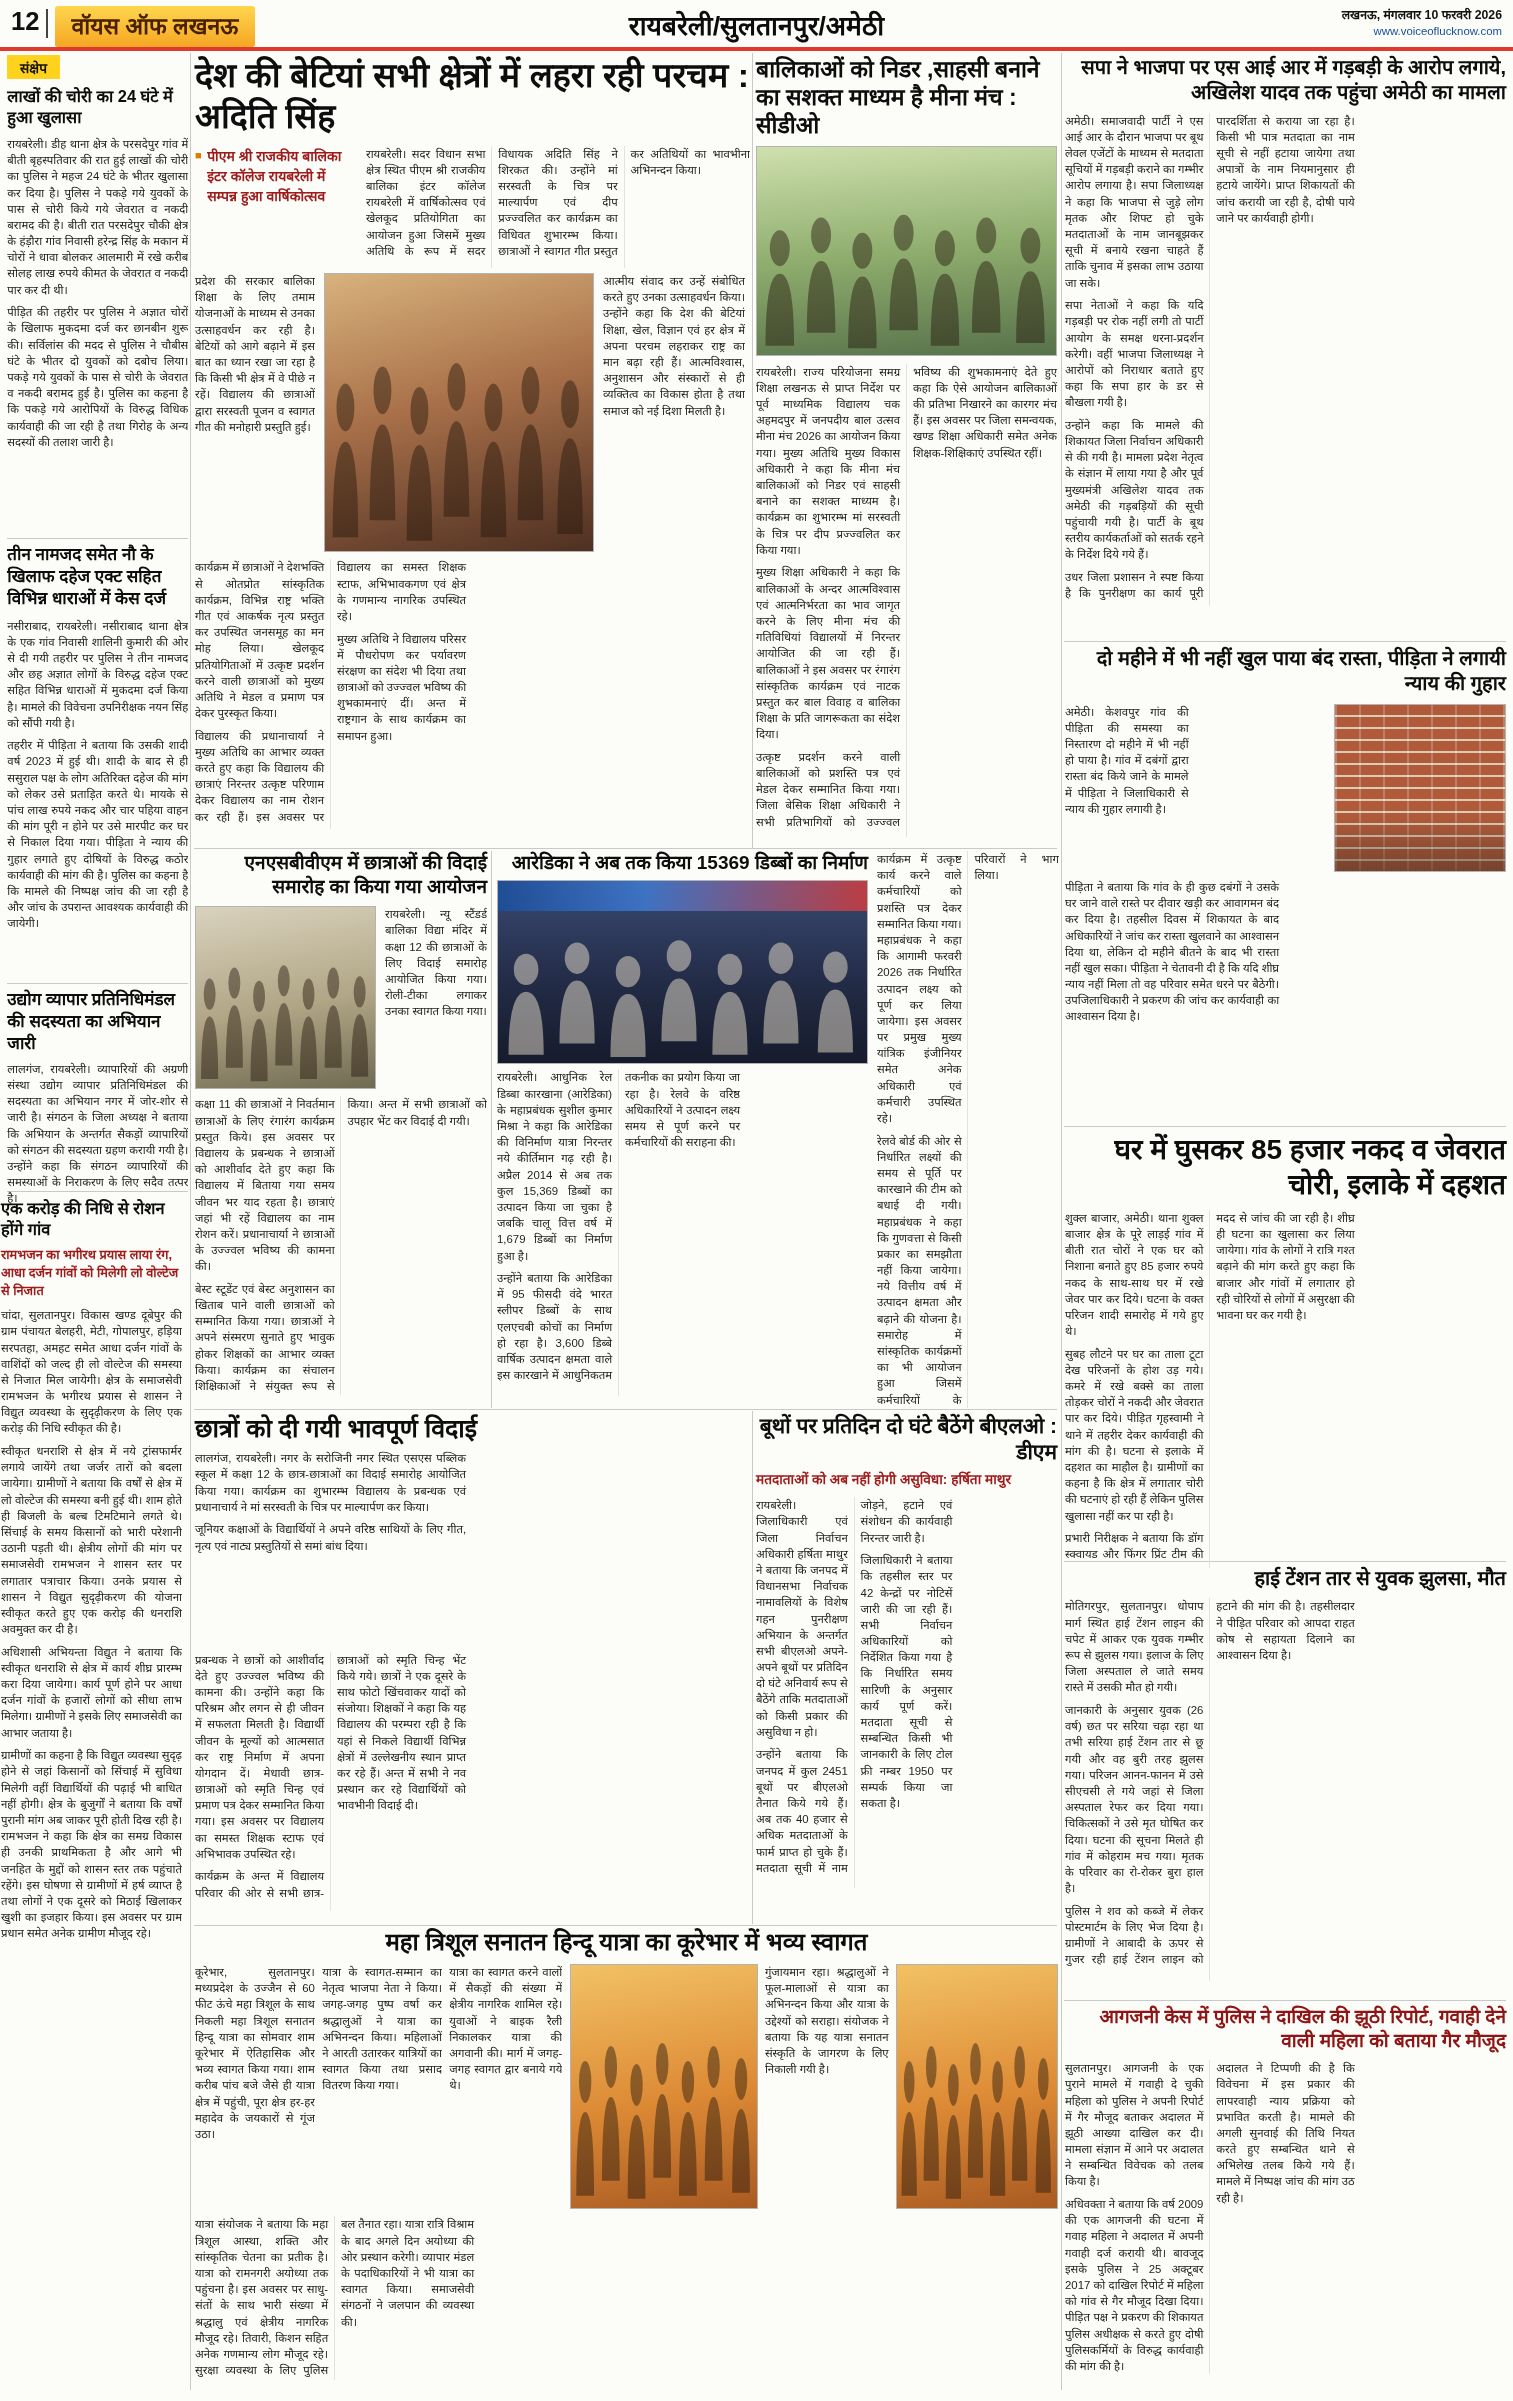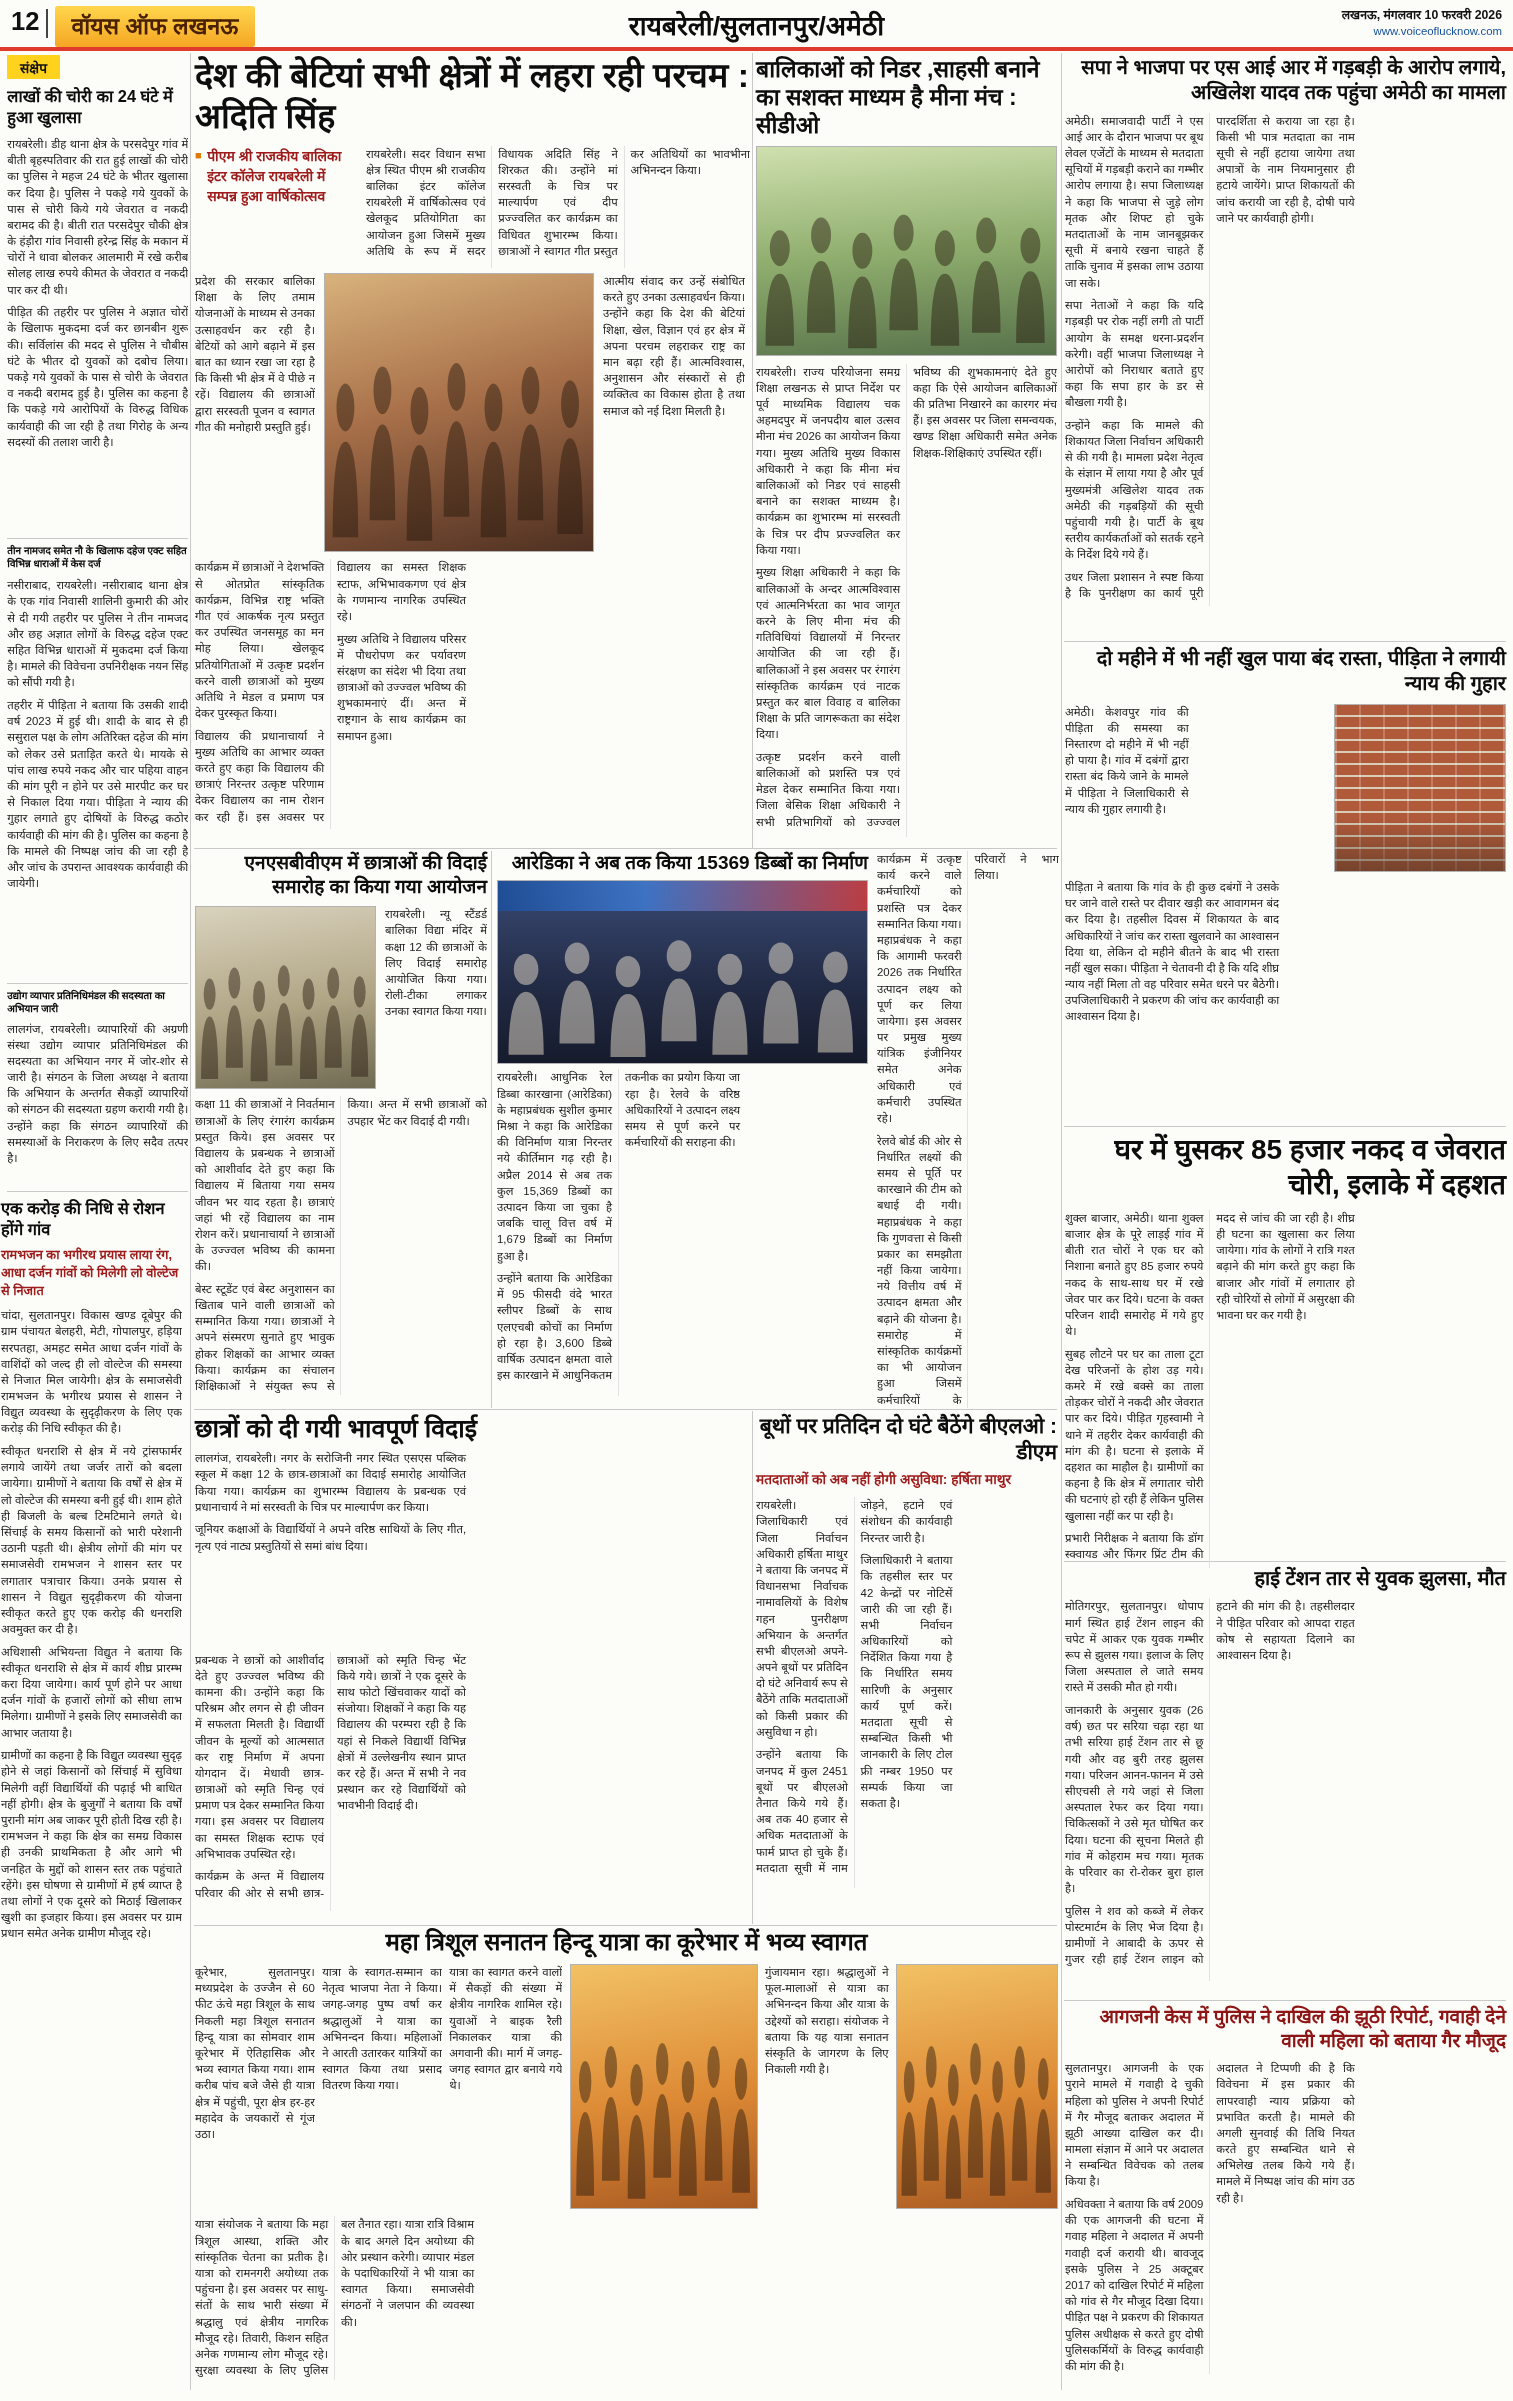--- a/index.html
+++ b/index.html
@@ -23,21 +23,21 @@
 
   .briefs-label { position:absolute; left:7.3px; top:55px; background:#ffd21e; color:#111;
                   font-weight:800; font-size:13.7px; padding:2.7px 12.8px; }
 
   
   .headline { font-weight:800; color:#0d0d0d; }
   .h-xl { font-size:34px; line-height:1.2; }
   .h-lg { font-size:23px; line-height:1.22; }
   .h-md { font-size:19px; line-height:1.26;text-align:right; }
   .h-sm { font-size:16.4px; line-height:1.3; }
-  .h-xs { font-size:10px; line-height:1.3; }
+  .h-xs { font-size:17px; line-height:1.3; }
   .h-maroon { color:#8e1515; }
   .subhead { color:#9e1b1b; font-weight:800; }
 
   
   .body-text { font-size:11.4px; line-height:1.42; text-align:justify; color:#1e1e1e; overflow:hidden; }
   .body-text p { margin:0 0 6.4px; }
   .cols-2 { column-count:2; column-gap:12.8px; column-rule:0.9px solid #e2e2e2; column-fill:auto; }
   .cols-3 { column-count:3; column-gap:12.8px; column-rule:0.9px solid #e2e2e2; column-fill:auto; }
   .cols-4 { column-count:4; column-gap:12.8px; column-rule:0.9px solid #e2e2e2; column-fill:auto; }
   .cols-6 { column-count:6; column-gap:12.8px; column-rule:0.9px solid #e2e2e2; column-fill:auto; }

